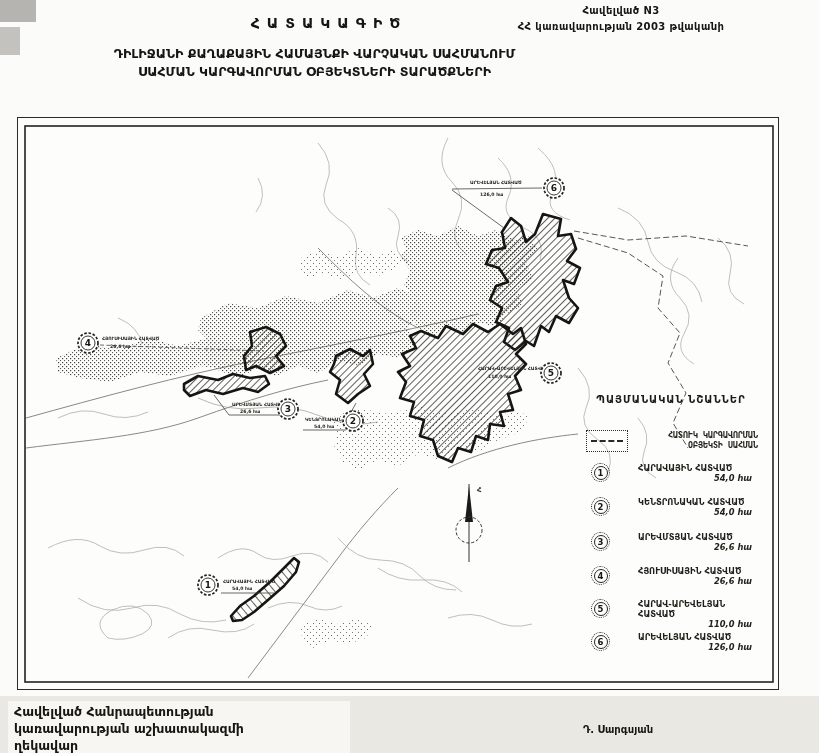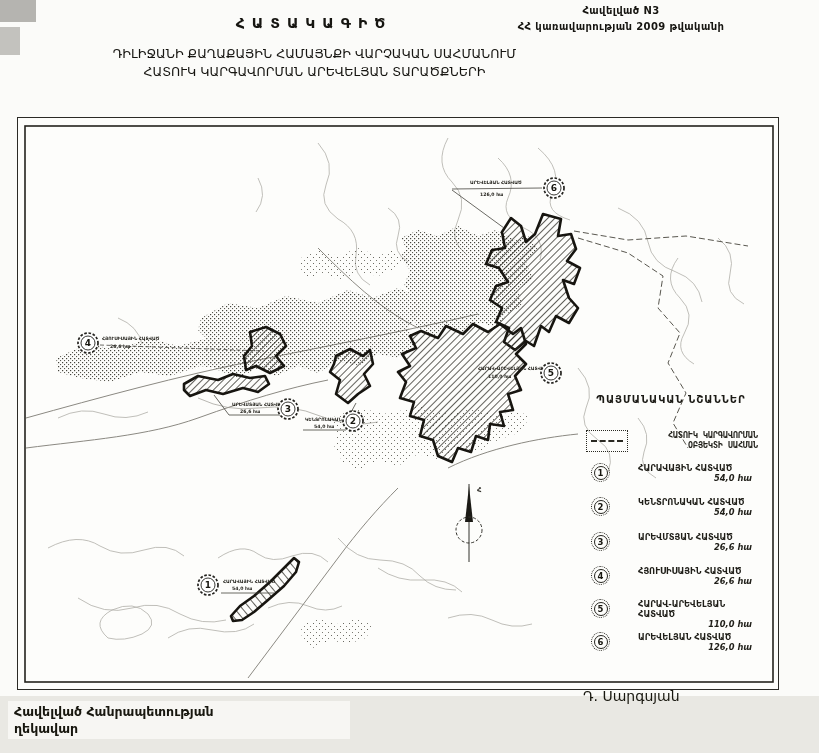--- a/index.html
+++ b/index.html
@@ -11,26 +11,26 @@
   }
   .artifact{position:absolute;}
   #paper{position:absolute;inset:0;background:#fbfbf9;}
   
   .annex{
     position:absolute;left:430px;top:3px;width:382px;
     text-align:center;font-size:10px;font-weight:bold;line-height:16px;
     letter-spacing:.4px;color:#161511;
   }
   .doc-title{
-    position:absolute;left:108px;top:15px;width:412px;text-align:center;
+    position:absolute;left:123px;top:15px;width:412px;text-align:center;
     font-size:14px;font-weight:bold;letter-spacing:7px;color:#161511;
   }
   .doc-subtitle{
     position:absolute;left:62px;top:45px;width:505px;text-align:center;
-    font-size:12.6px;font-weight:normal;line-height:18px;color:#161511;
+    font-size:12.6px;font-weight:bold;line-height:18px;color:#161511;
   }
   
   .map-frame{
     position:absolute;left:17px;top:117px;width:760px;height:571px;
     border:1.3px solid #2b2a26;background:#fdfdfb;
   }
   .map-frame svg{position:absolute;left:0;top:0;}
   .contour{fill:none;stroke:#b0aea8;stroke-width:.8;}
   .road{fill:none;stroke:#8b8982;stroke-width:1;}
   .river{fill:none;stroke:#9b9992;stroke-width:.7;}
@@ -73,40 +73,40 @@
   .lg-text .area{display:block;text-align:right;padding-right:6px;font-style:italic;}
   .lg-bound-text{position:absolute;left:52px;top:1px;width:126px;text-align:right;
     font-size:8.3px;font-weight:bold;color:#201f19;line-height:10px;}
   
   .footer-strip{position:absolute;left:0;top:696px;width:819px;height:57px;background:#e9e8e3;}
   .footer-block{
     position:absolute;left:8px;top:701px;width:330px;padding:2px 6px;background:#f7f6f3;
     font-size:12.6px;font-weight:bold;line-height:17px;color:#18170f;
   }
   .signature{
-    position:absolute;left:583px;top:688px;font-size:14px;font-weight:normal;color:#18170f;
+    position:absolute;left:583px;top:724px;font-size:10px;font-weight:bold;color:#18170f;
   }
 </style>
 </head>
 <body>
 
 <div id="paper">
 
   <div class="artifact" style="left:0;top:0;width:36px;height:22px;background:#b5b4b0;"></div>
   <div class="artifact" style="left:0;top:27px;width:20px;height:28px;background:#c3c2be;"></div>
 
   <div class="annex">
     <div>Հավելված N3</div>
-    <div>ՀՀ կառավարության 2009 թվականի</div>
+    <div>ՀՀ կառավարության 2003 թվականի</div>
   </div>
 
   <div class="doc-title">ՀԱՏԱԿԱԳԻԾ</div>
   <div class="doc-subtitle">
     <div>ԴԻԼԻՋԱՆԻ ՔԱՂԱՔԱՅԻՆ ՀԱՄԱՅՆՔԻ ՎԱՐՉԱԿԱՆ ՍԱՀՄԱՆՈՒՄ</div>
-    <div>ՀԱՏՈՒԿ ԿԱՐԳԱՎՈՐՄԱՆ ԱՐԵՎԵԼՅԱՆ ՏԱՐԱԾՔՆԵՐԻ</div>
+    <div>ՍԱՀՄԱՆ ԿԱՐԳԱՎՈՐՄԱՆ ՕԲՅԵԿՏՆԵՐԻ ՏԱՐԱԾՔՆԵՐԻ</div>
   </div>
 
   <div class="map-frame">
     <svg width="760" height="571" viewBox="0 0 760 571">
       <defs>
         <pattern id="hatch" width="5" height="5" patternUnits="userSpaceOnUse" patternTransform="rotate(45)">
           <line x1="0" y1="0" x2="0" y2="5" stroke="#2b2a24" stroke-width="1.5"></line>
         </pattern>
         <pattern id="hatch2" width="6" height="6" patternUnits="userSpaceOnUse" patternTransform="rotate(-40)">
           <line x1="0" y1="0" x2="0" y2="6" stroke="#2b2a24" stroke-width="1.5"></line>
@@ -321,17 +321,18 @@
       <div class="lg-text">
         <span>ԱՐԵՎԵԼՅԱՆ ՀԱՏՎԱԾ</span>
         <span class="area">126,0 հա</span>
       </div>
     </div>
   </div>
 
   <div class="footer-strip"></div>
   <div class="footer-block">
     <div>Հավելված Հանրապետության</div>
+    <div>կառավարության աշխատակազմի</div>
     <div>ղեկավար</div>
   </div>
   <div class="signature">Դ. Սարգսյան</div>
 
 </div>
 
 </body></html>

